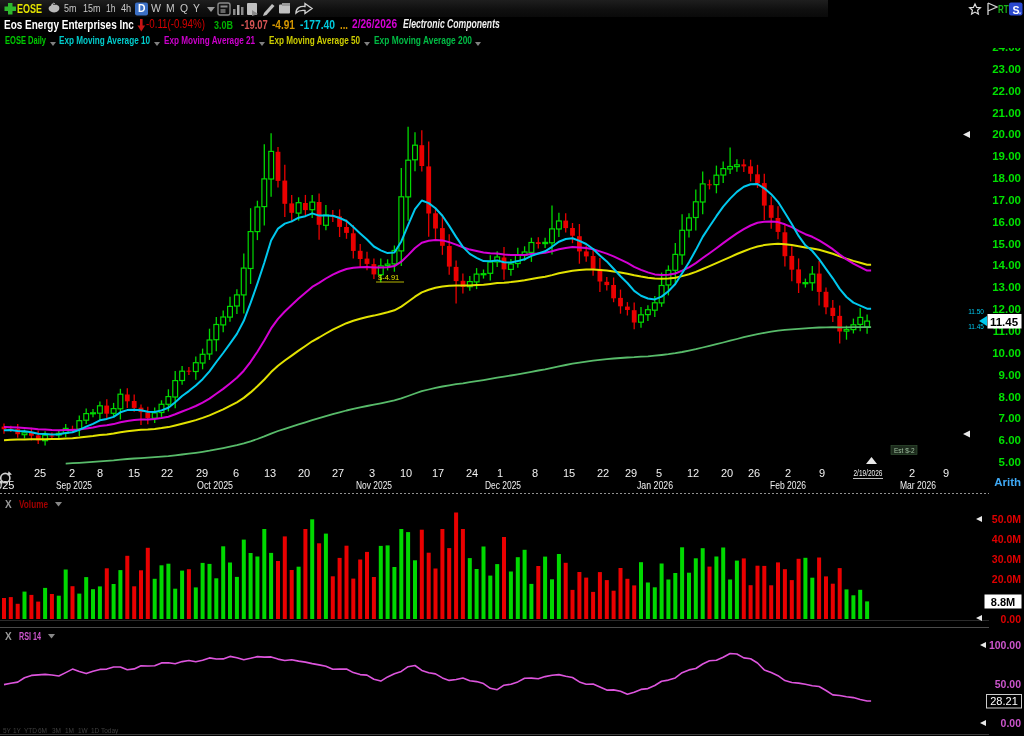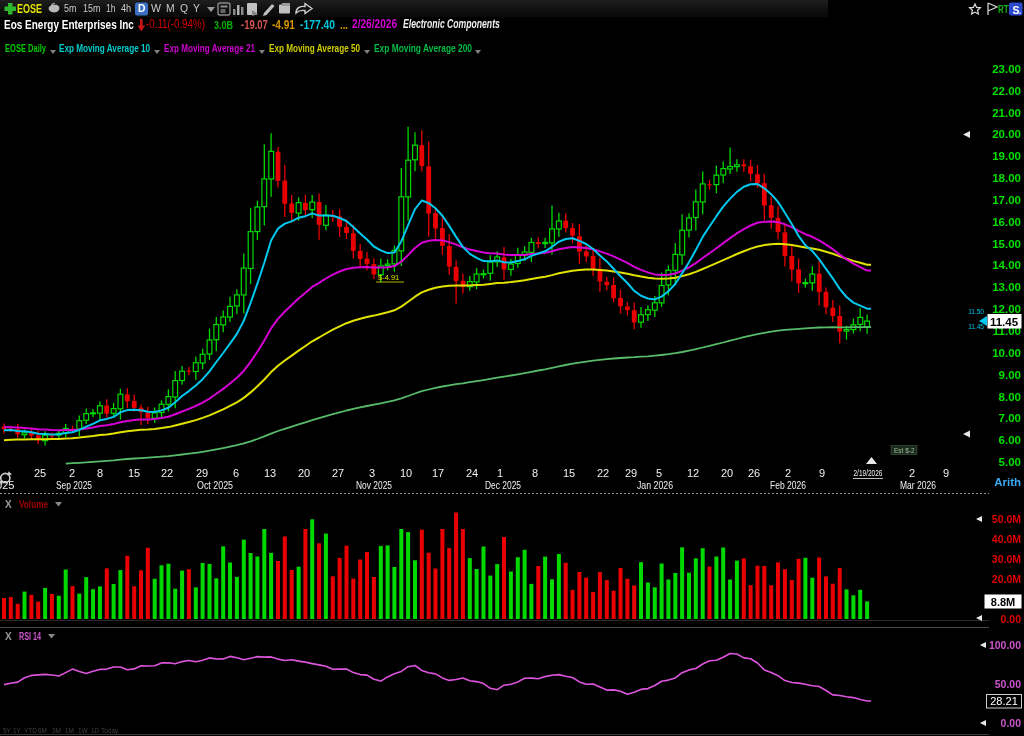--- a/index.html
+++ b/index.html
@@ -3,21 +3,21 @@
 <style>
 * { margin:0; padding:0; box-sizing:border-box; }
 html,body { width:1024px; height:736px; background:#000; overflow:hidden;
   font-family:"Liberation Sans", sans-serif; }
 #root { position:relative; width:1024px; height:736px; background:#000; }
 .tb { position:absolute; left:0; top:0; width:828px; height:18px;
   background:linear-gradient(#1e1e1e,#0f0f0f 55%,#090909); }
 .tb span { position:absolute; top:2px; font-size:11.5px; color:#c8c8c8; }
 .row2 { position:absolute; left:0; top:17px; width:1024px; height:16px; background:#000; }
 .row2 span { position:absolute; top:0px; font-size:12.5px; font-weight:bold; }
-.row3 { position:absolute; left:0; top:42px; width:1024px; height:14px; background:#000;padding-left:38px; }
+.row3 { position:absolute; left:0; top:34px; width:1024px; height:14px; background:#000;padding-left:38px; }
 .row3 span { position:absolute; top:0px; font-size:11px; font-weight:bold; }
 .carr { display:inline-block; width:0; height:0; border-left:3.5px solid transparent;
   border-right:3.5px solid transparent; border-top:4.5px solid #808080; }
 svg { position:absolute; left:0; top:0; }
 </style></head>
 <body>
 <div id="root">
 <svg width="1024" height="736" viewBox="0 0 1024 736">
 <line x1="0" y1="493.5" x2="989" y2="493.5" stroke="#909090" stroke-width="1" stroke-dasharray="2,2"></line>
 <line x1="0" y1="627.5" x2="989" y2="627.5" stroke="#4a4a4a" stroke-width="1"></line>

